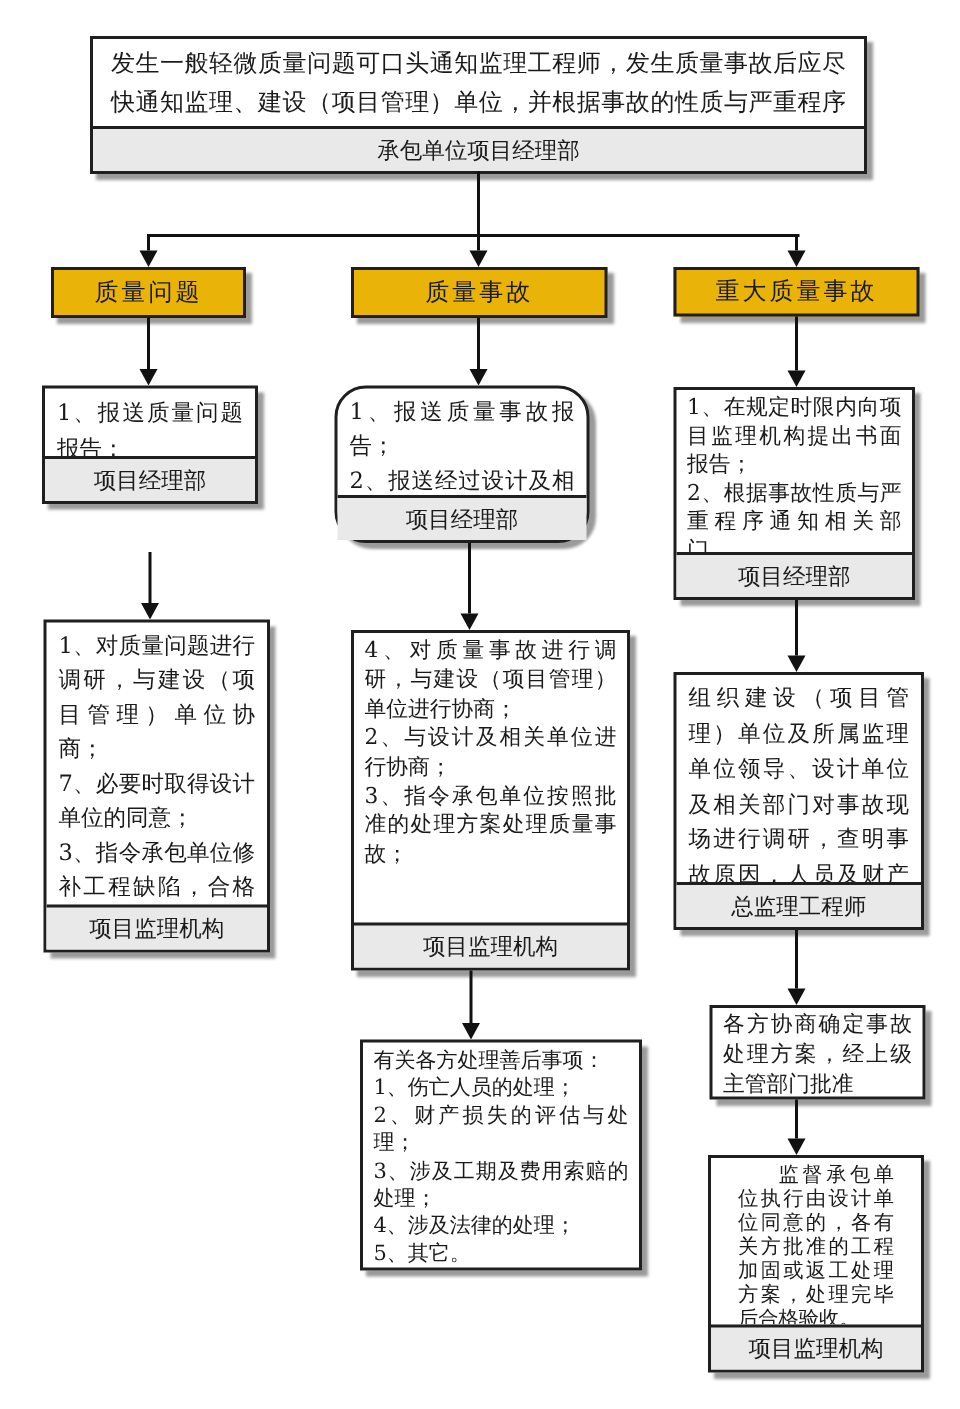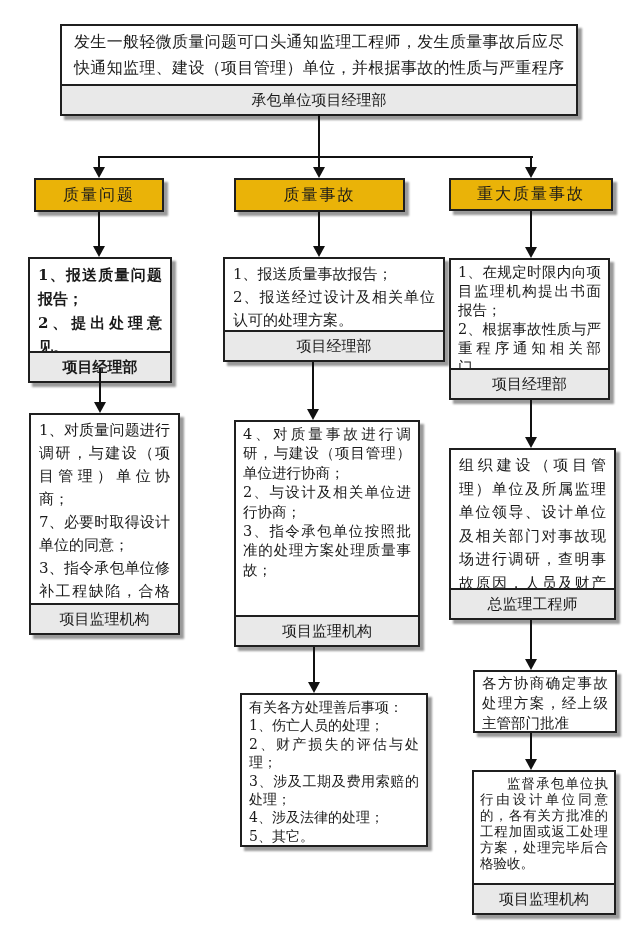--- a/index.html
+++ b/index.html
@@ -35,21 +35,21 @@
   
   .t-top .box-body{font-size:16px;line-height:26px;padding:3px 12px;}
   .t-c1b1 .box-body{font-size:15px;line-height:24px;}
   .t-c1b2 .box-body{font-size:15px;line-height:23px;}
   .t-c2b1 .box-body{font-size:15px;line-height:23px;}
   .t-c2b2 .box-body{font-size:14.5px;line-height:19.4px;padding:3px 7px;}
   .t-c2b3 .box-body{font-size:14px;line-height:18.4px;padding:3px 7px;}
   .t-c3b1 .box-body{font-size:14.5px;line-height:19px;padding:3px 7px;}
   .t-c3b2 .box-body{font-size:15px;line-height:23.5px;padding:4px 8px;}
   .t-c3b3 .box-body{font-size:14.5px;line-height:20px;padding:1px 7px;}
-  .t-c3b4 .box-body{font-size:13.5px;line-height:16px;padding:3px 6px;}
+  .t-c3b4 .box-body{font-size:13.5px;line-height:16px;padding:3px 18px;}
   .indent-first{text-indent:2em;}
 </style>
 </head>
 <body>
 
 <div class="canvas">
 
   <div class="box t-top" style="left:60px;top:24px;width:518px;height:92px;">
     <div class="box-body">发生一般轻微质量问题可口头通知监理工程师，发生质量事故后应尽快通知监理、建设（项目管理）单位，并根据事故的性质与严重程序报告相关部门。</div>
     <div class="box-footer">承包单位项目经理部</div>
@@ -75,21 +75,21 @@
     <span>质量事故</span>
   </div>
   <div class="branch" style="left:449px;top:178px;width:164px;height:33px;">
     <span>重大质量事故</span>
   </div>
 
   <div class="arrow" style="left:98px;top:212px;height:34px;">
       <span class="ah"></span>
     </div>
 
-  <div class="box t-c1b1" style="left:28px;top:257px;width:144px;height:126px;font-weight:bold;">
+  <div class="box t-c1b1" style="left:28px;top:257px;width:144px;height:79px;">
     <div class="box-body">
       <div class="item">1、报送质量问题报告；</div>
       <div class="item">2、提出处理意见。</div>
     </div>
     <div class="box-footer">项目经理部</div>
   </div>
 
   <div class="arrow" style="left:99px;top:368px;height:34px;">
       <span class="ah"></span>
     </div>
@@ -100,21 +100,21 @@
       <div class="item">7、必要时取得设计单位的同意；</div>
       <div class="item">3、指令承包单位修补工程缺陷，合格后验收。</div>
     </div>
     <div class="box-footer">项目监理机构</div>
   </div>
 
   <div class="arrow" style="left:318px;top:212px;height:34px;">
       <span class="ah"></span>
     </div>
 
-  <div class="box t-c2b1" style="left:223px;top:257px;width:222px;height:105px;">
+  <div class="box t-c2b1" style="left:223px;top:257px;width:170px;height:105px;border-radius:21px;">
     <div class="box-body">
       <div class="item">1、报送质量事故报告；</div>
       <div class="item">2、报送经过设计及相关单位认可的处理方案。</div>
     </div>
     <div class="box-footer">项目经理部</div>
   </div>
 
   <div class="arrow" style="left:312px;top:362px;height:47px;">
       <span class="ah"></span>
     </div>

